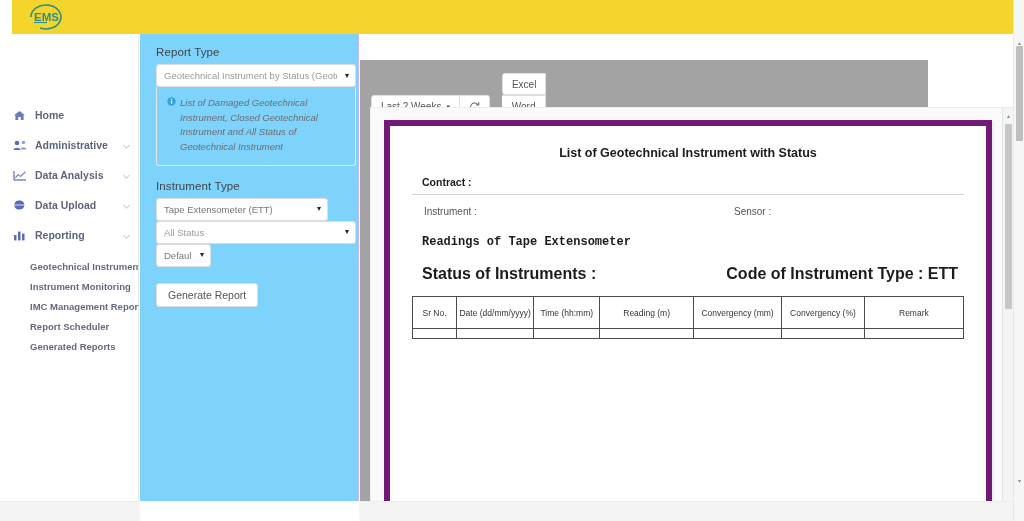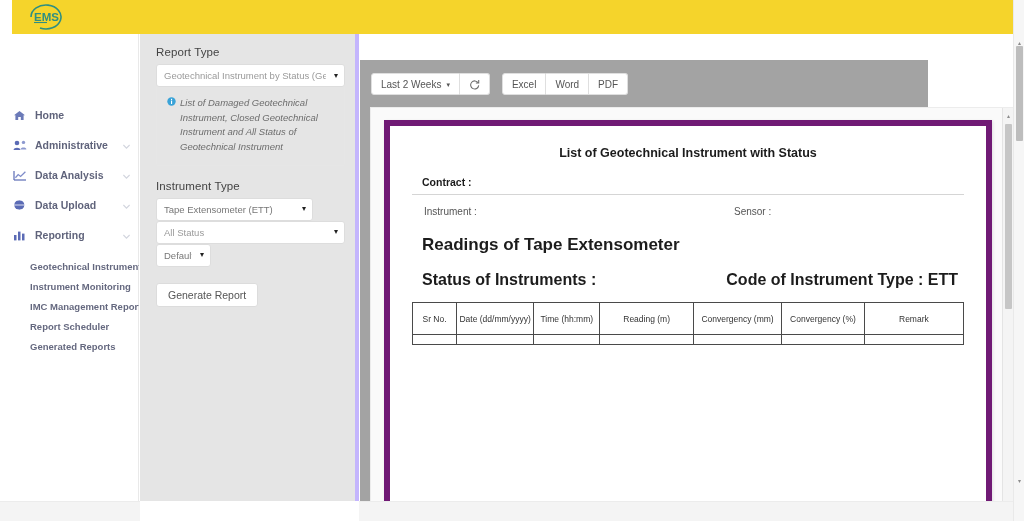--- a/index.html
+++ b/index.html
@@ -62,22 +62,22 @@
   .collapse-btn{
     position:absolute; left:110px; top:474px;
     width:18px; height:18px;
     display:flex; align-items:center; justify-content:center;
     color:#b9b9b9; font-size:11px; cursor:pointer;
   }
 
   
   .filterpanel{
     position:absolute; left:140px; top:34px; width:219px; height:467px;
-    background:#e5e5e5; border-right:4px solid #c4b5fd;
-    padding:10px 10px 0 16px;
+    background:#7dd3fc; border-right:1px solid #c4b5fd;
+    padding:10px 2px 0 16px;
   }
   .fld-label{
     font-size:11.5px; color:#444; margin-bottom:6px; margin-top:2px;
     font-weight:normal; letter-spacing:.1px;
   }
   .sel{
     position:relative; width:100%; height:23px;
     border:1px solid #ddd; border-radius:3px;
     background:#fff; display:flex; align-items:center;
     padding:0 18px 0 7px; cursor:pointer;
@@ -97,21 +97,21 @@
     margin-bottom:14px;
   }
   .hinttext{
     font-size:9.5px; font-style:italic; color:#6d6d6d;
     line-height:1.55; display:flex;
   }
   .info-ico{
     color:#3aa3d8; flex:0 0 auto; margin-right:4px; font-style:normal;
     font-size:9px; position:relative; top:1px;
   }
-  .sel-narrow{ width:157px; }
+  .sel-narrow{ width:172px; }
   .sel-tiny{ width:55px; }
   .sel-tiny .txt, .sel-narrow .txt{ color:#777; }
   .mt16{ margin-top:16px; }
   .genbtn{
     margin-top:16px; height:24px; padding:0 11px;
     border:1px solid #dcdcdc; border-radius:3px;
     background:#fff; color:#555; font-size:10.5px;
     cursor:pointer; display:inline-flex; align-items:center;
     font-family:"Liberation Sans", sans-serif;
   }
@@ -129,21 +129,21 @@
   .tb-group{ display:flex; }
   .tb-btn{
     height:22px; border:1px solid #dfdfdf; background:#fff;
     display:flex; align-items:center; justify-content:center;
     padding:0 9px; font-size:10px; color:#555; cursor:pointer;
     font-family:"Liberation Sans", sans-serif;
   }
   .tb-btn + .tb-btn{ border-left:none; }
   .tb-group:first-child .tb-btn:first-child{ border-radius:3px 0 0 3px; }
   .tb-group:first-child .tb-btn:last-child{ border-radius:0 3px 3px 0; }
-  .tb-group.second{ margin-left:12px; }
+  .tb-group.second{ margin-left:12px;flex-direction:column; }
   .tb-group.second .tb-btn:first-child{ border-radius:3px 0 0 3px; }
   .tb-group.second .tb-btn:last-child{ border-radius:0 3px 3px 0; }
   .tb-caret{ font-size:7px; margin-left:5px; position:relative; top:1px; }
 
   .viewer{
     position:absolute; left:10px; top:47px;
     width:644px; height:447px;
     background:#fafafa;
     border:1px solid #ececec;
     overflow:hidden;
@@ -165,22 +165,22 @@
     font-size:10.5px; font-weight:bold; color:#1c1c1c;
     padding-left:10px; padding-bottom:6px;
     border-bottom:1px solid #d5d5d5;
   }
   .rep-row{
     display:flex; padding-left:12px; margin-top:11px;
     font-size:10px; color:#555;
   }
   .rep-row .c1{ width:310px; }
   .rep-head2{
-    font-size:17px; font-weight:bold; color:#1c1c1c;
-    padding-left:10px; margin-top:18px;
+    font-size:12px; font-weight:bold; color:#1c1c1c;
+    padding-left:10px; margin-top:18px;font-family:Liberation Mono, monospace;
   }
   .rep-row3{
     display:flex; justify-content:space-between;
     padding-left:10px; padding-right:6px; margin-top:16px;
     font-size:16px; font-weight:bold; color:#1c1c1c;
   }
   .rep-table{
     margin-top:13px; width:100%;
     border-collapse:collapse;
     table-layout:fixed;

